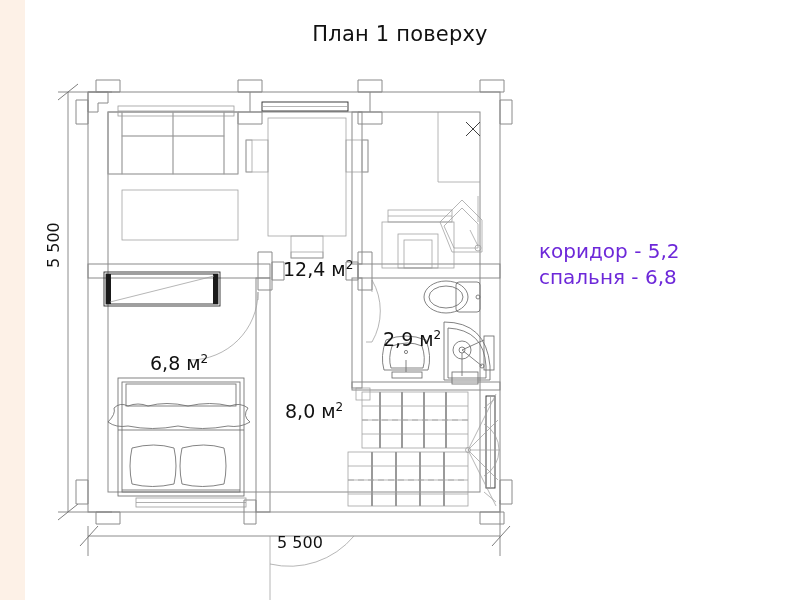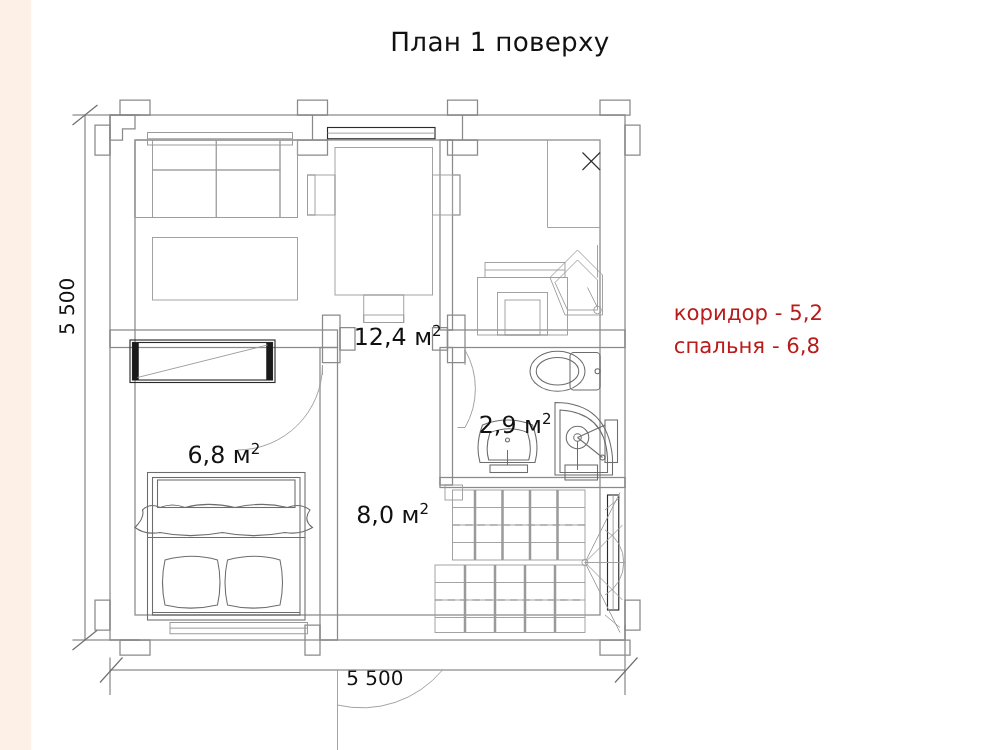--- a/index.html
+++ b/index.html
@@ -10,21 +10,21 @@
     font-family:"DejaVu Sans","Liberation Sans",sans-serif;
     overflow:hidden;position:relative;
   }
   #stage{position:absolute;inset:0;width:648px;height:600px;}
   .edge-strip{position:absolute;left:0;top:0;width:25px;height:600px;background:#fdf1e7;}
   .plan-title{
     position:absolute;left:0;top:22px;width:800px;text-align:center;
     font-size:21px;color:#111;letter-spacing:.2px;
   }
   .legend{position:absolute;left:539px;top:238px;width:250px;}
-  .legend-line{font-size:17px;color:#b91c1c;line-height:26px;white-space:nowrap;}
+  .legend-line{font-size:20px;color:#6d28d9;line-height:26px;white-space:nowrap;}
   .dim-label{position:absolute;font-size:16px;color:#111;white-space:nowrap;}
   .dim-v{left:44px;top:268px;transform:rotate(-90deg);transform-origin:left top;}
   .area{position:absolute;font-size:19px;color:#111;white-space:nowrap;margin-top:32px;}
   .area sup{font-size:12px;}
   .a124{left:283px;top:226px;}
   .a68{left:150px;top:320px;}
   .a29{left:383px;top:296px;}
   .a52{left:285px;top:368px;}
   svg{position:absolute;left:0;top:0;}
   .w{fill:none;stroke:#8a8a8a;stroke-width:1;}

